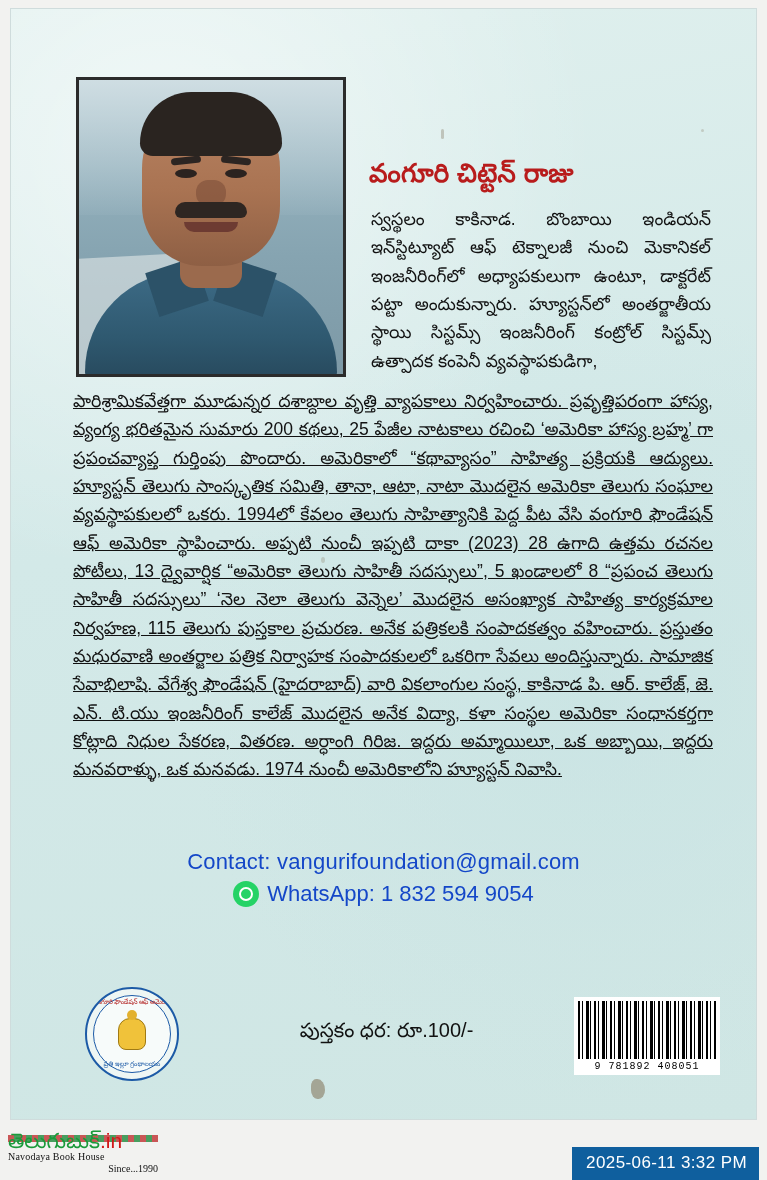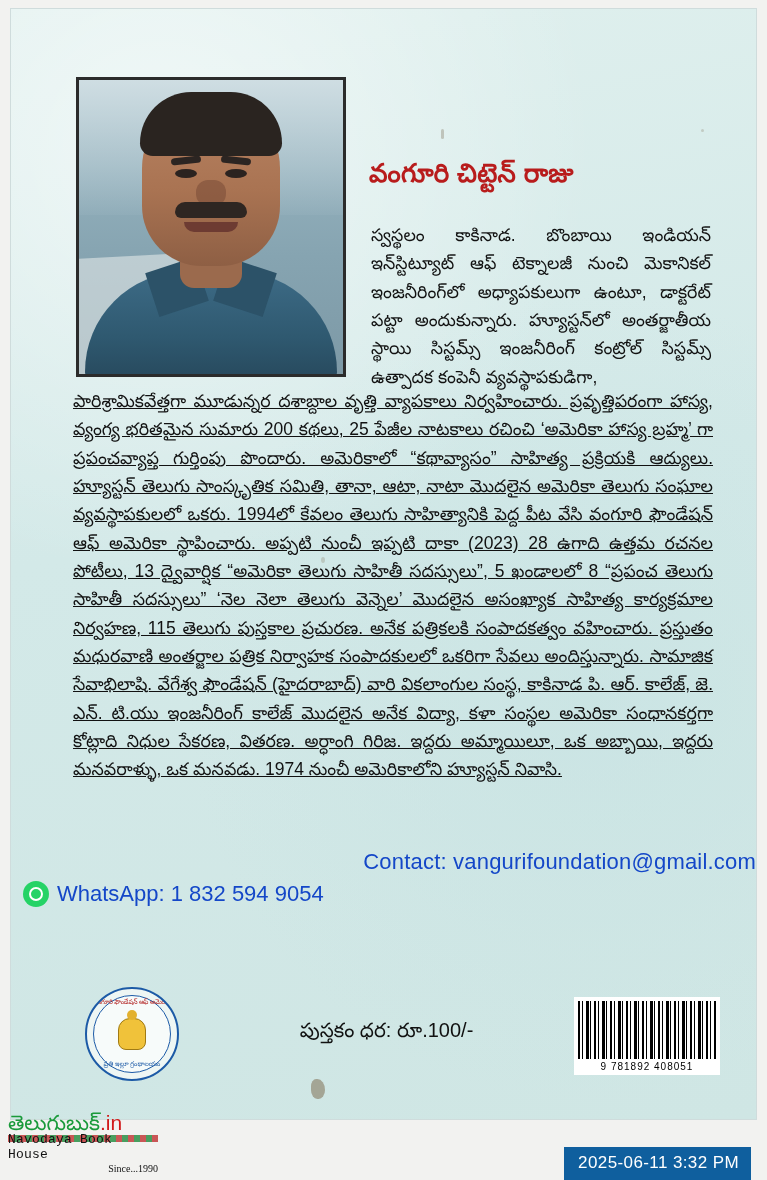--- a/index.html
+++ b/index.html
@@ -184,50 +184,50 @@
   }
   .bio-right {
     position: absolute;
     left: 360px;
     top: 196px;
     width: 340px;
     font-size: 17.5px;
     line-height: 1.62;
     color: #111111;
     text-align: justify;
-    margin-top: 16px;
   }
   .bio-full {
     position: absolute;
     left: 62px;
     top: 378px;
     width: 640px;
     font-size: 17.5px;
     line-height: 1.62;
     color: #111111;
     text-align: justify;
     text-decoration: underline;
   }
   .contact-line {
     position: absolute;
     left: 0;
     right: 0;
     top: 840px;
-    text-align: right;
+    text-align: center;
     font-size: 22px;
     color: #1447c8;
     letter-spacing: 0.2px;
   }
   .whatsapp-line {
     position: absolute;
-    left: 12px;
+    left: 0;
     right: 0;
     top: 872px;
     display: flex;
     align-items: center;
+    justify-content: center;
     gap: 8px;
     font-size: 22px;
     color: #1447c8;
   }
   .wa-icon {
     display: inline-block;
     width: 26px;
     height: 26px;
     border-radius: 50%;
     background: #25d366;
@@ -339,44 +339,44 @@
     background-image: repeating-linear-gradient(
       to right,
       #000 0px, #000 2px, #fff 2px, #fff 4px,
       #000 4px, #000 5px, #fff 5px, #fff 8px,
       #000 8px, #000 11px, #fff 11px, #fff 12px,
       #000 12px, #000 13px, #fff 13px, #fff 16px
     );
   }
   .barcode-num {
     text-align: center;
-    font-family: Liberation Sans, sans-serif;
+    font-family: Liberation Mono, monospace;
     font-size: 10px;
     letter-spacing: 1px;
     color: #000;
     margin-top: 2px;
   }
 
   .watermark {
     position: absolute;
     left: 8px;
     bottom: 6px;
     width: 150px;
   }
   .wm-main {
     font-size: 21px;
     font-weight: normal;
     color: #1a9a3a;
     line-height: 1;
   }
   .wm-main .dotin { color: #d11a1a; }
   .wm-sub {
-    font-size: 13px;
+    font-size: 10px;
     color: #111;
-    font-family: Liberation Mono, monospace;
+    font-family: Liberation Serif, serif;
     letter-spacing: 0.2px;
     line-height: 1.15;
   }
   .wm-sub2 {
     font-size: 10px;
     color: #111;
     font-family: "Liberation Serif", serif;
     text-align: right;
     line-height: 1.15;
   }
@@ -385,21 +385,21 @@
     left: 8px;
     bottom: 38px;
     width: 150px;
     height: 7px;
     background: repeating-linear-gradient(to right, #c23b3b 0 6px, #2a8f45 6px 12px);
     opacity: 0.85;
   }
 
   .timestamp {
     position: absolute;
-    right: 16px;
+    right: 8px;
     bottom: 0;
     background: #0f5f9e;
     color: #ffffff;
     font-size: 17px;
     padding: 6px 12px 7px 14px;
     font-family: "Liberation Sans", sans-serif;
     letter-spacing: 0.4px;
   }
 </style>
 </head>

